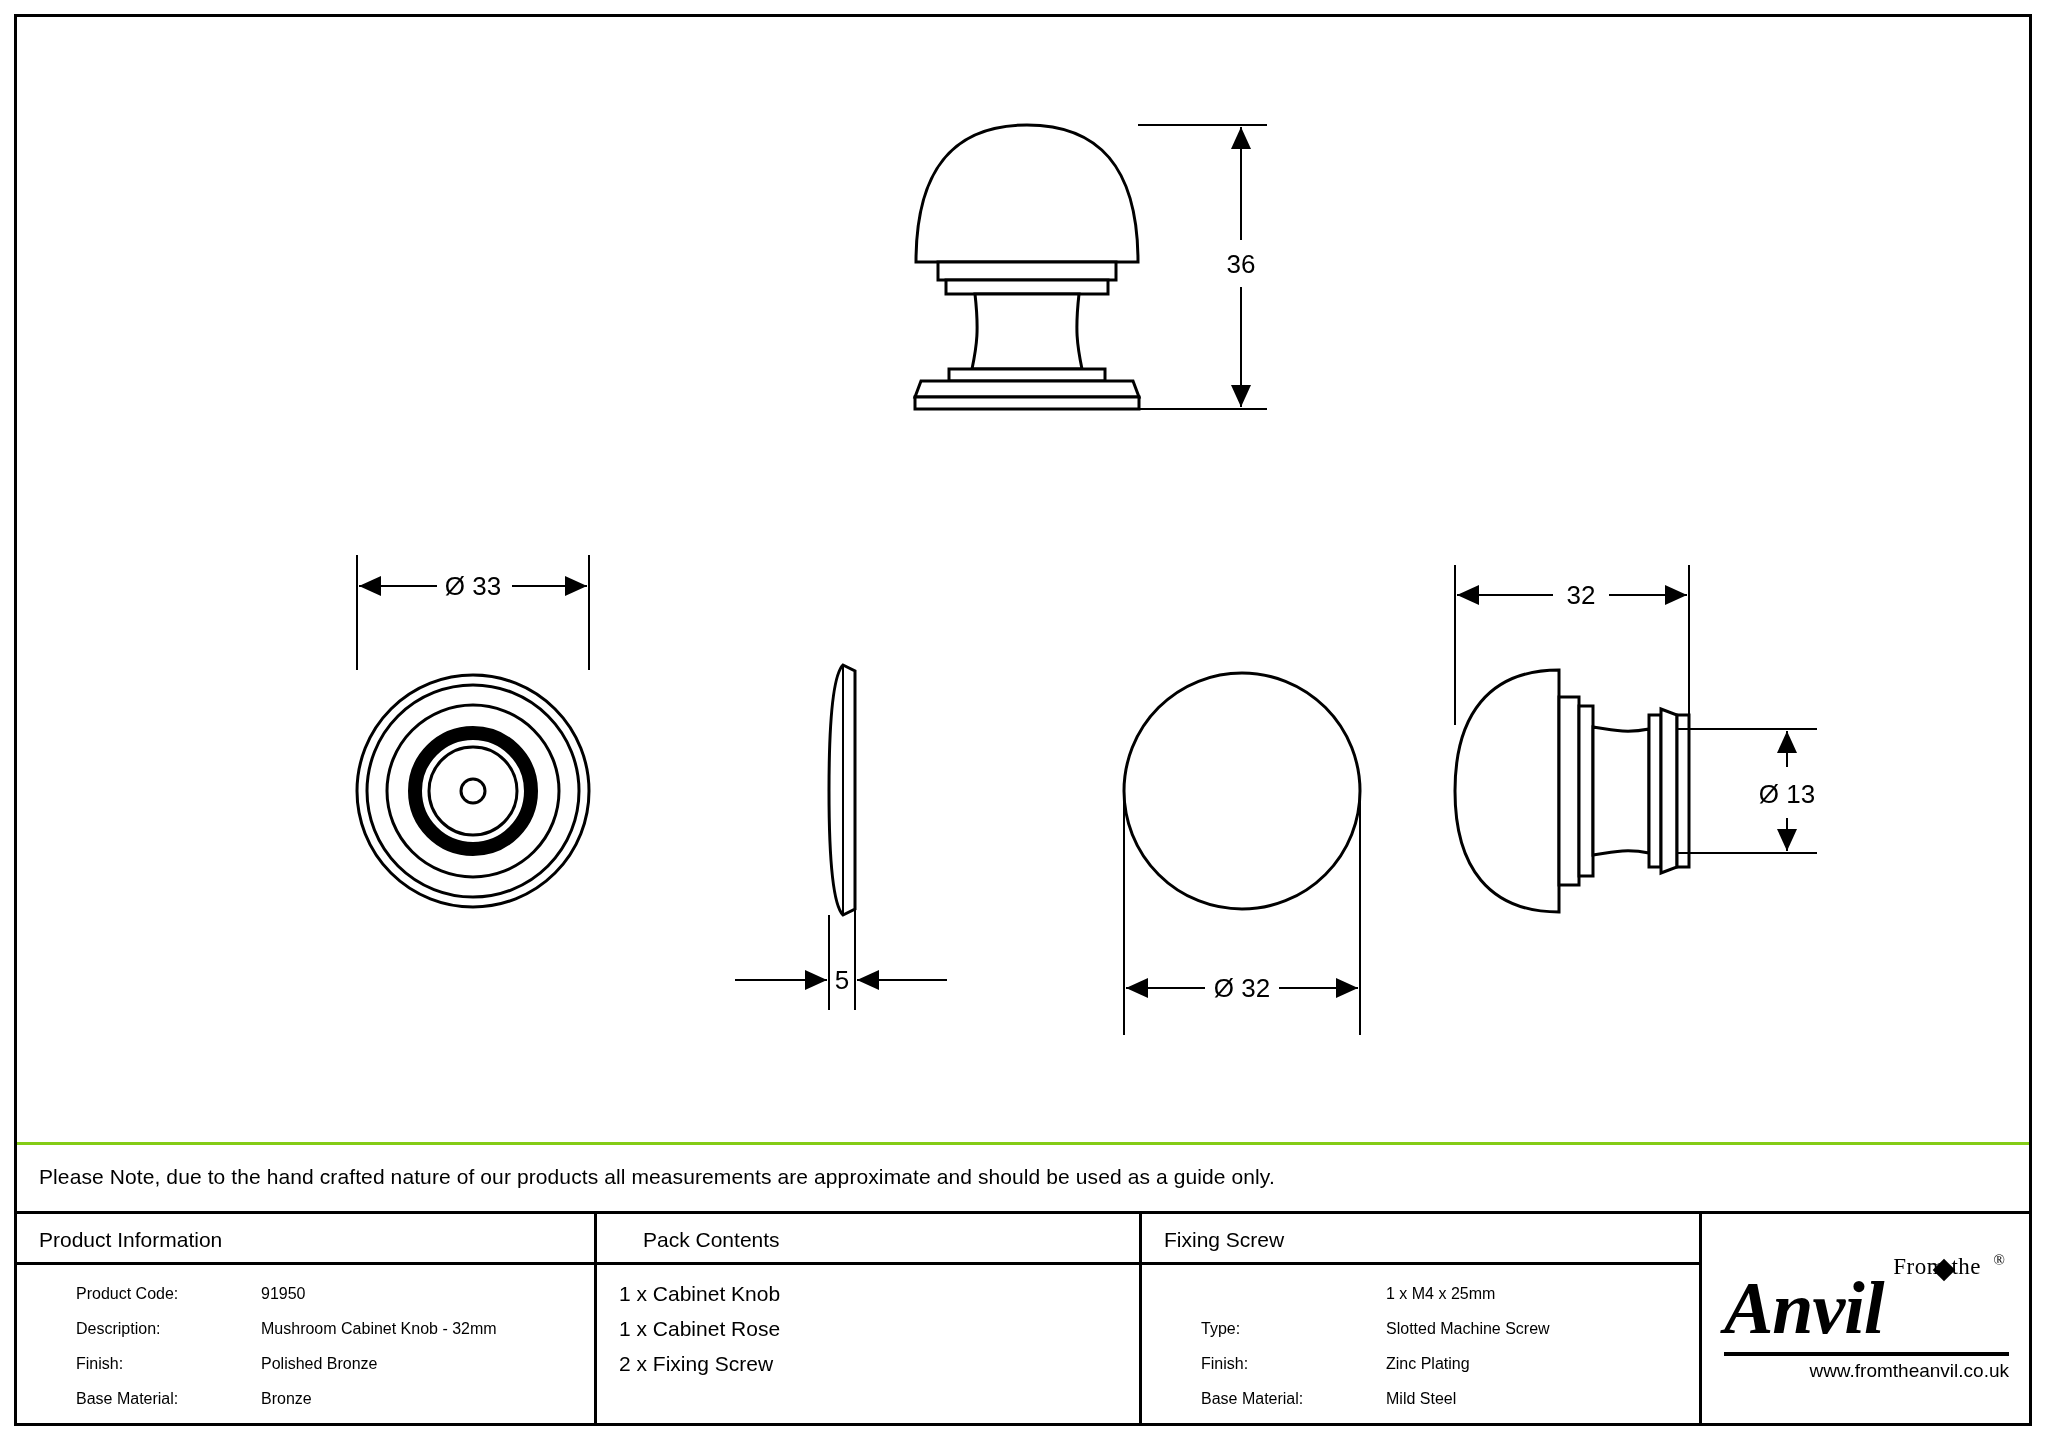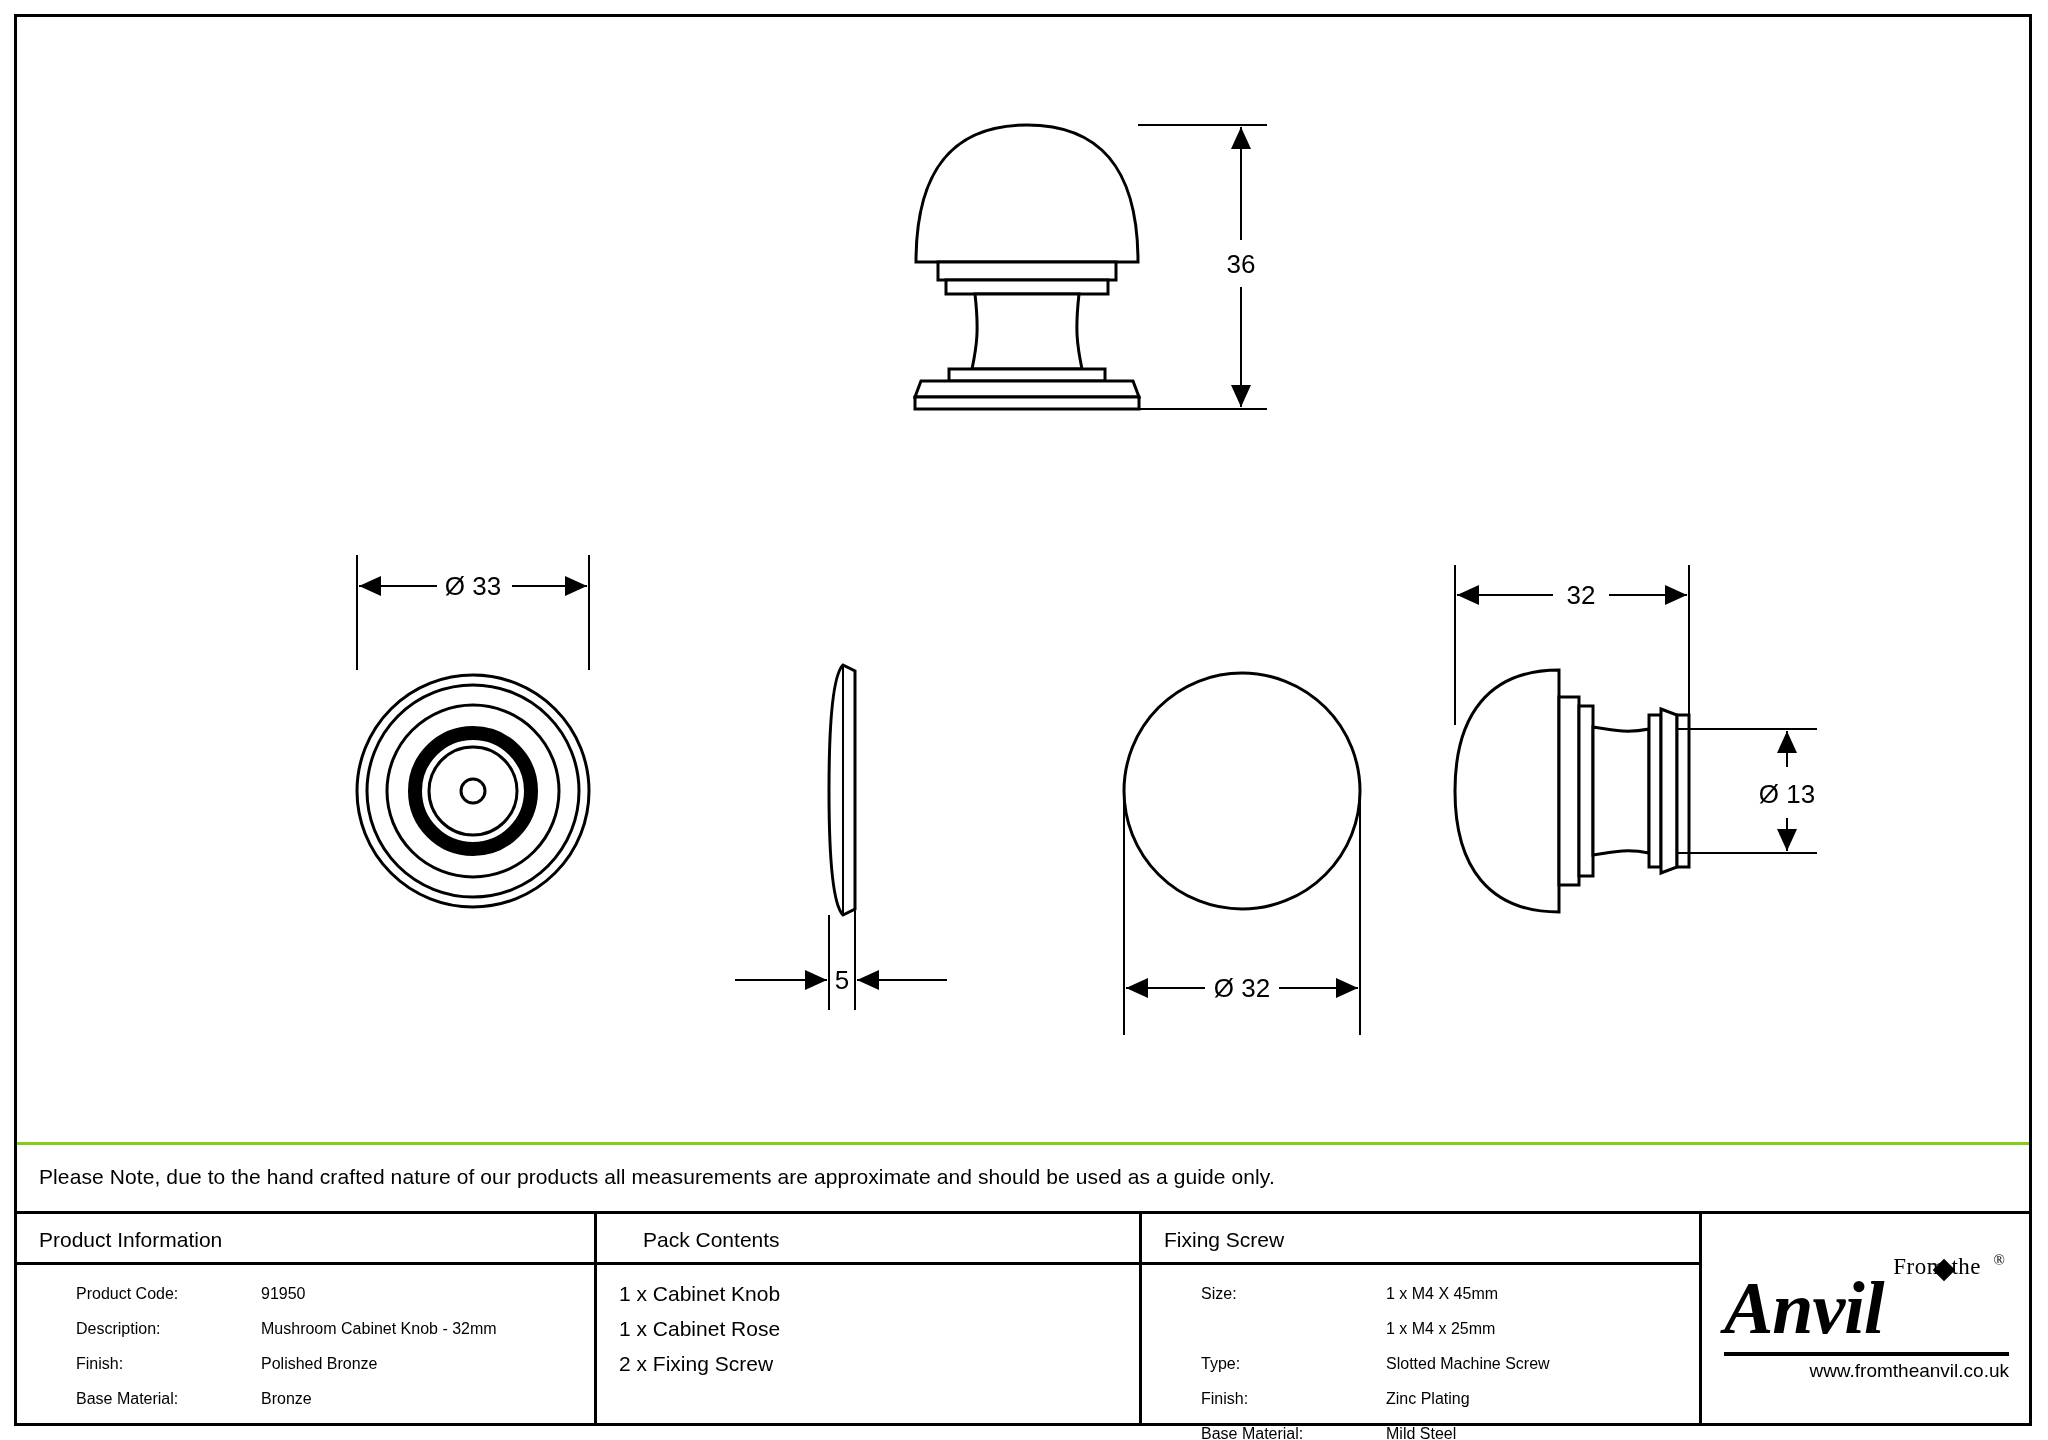--- a/index.html
+++ b/index.html
@@ -314,24 +314,20 @@
         <div>1 x Cabinet Rose</div>
         <div>2 x Fixing Screw</div>
       </div>
     </div>
 
     <div class="col col-3">
       <div class="col-header">Fixing Screw</div>
       <div class="hdr-underline"></div>
       <div class="kv fix">
         <div class="row">
-          <span class="k">Size:</span>
-          <span class="v">1 x M4 X 45mm</span>
-        </div>
-        <div class="row">
           <span class="k"></span>
           <span class="v">1 x M4 x 25mm</span>
         </div>
         <div class="row">
           <span class="k">Type:</span>
           <span class="v">Slotted Machine Screw</span>
         </div>
         <div class="row">
           <span class="k">Finish:</span>
           <span class="v">Zinc Plating</span>

